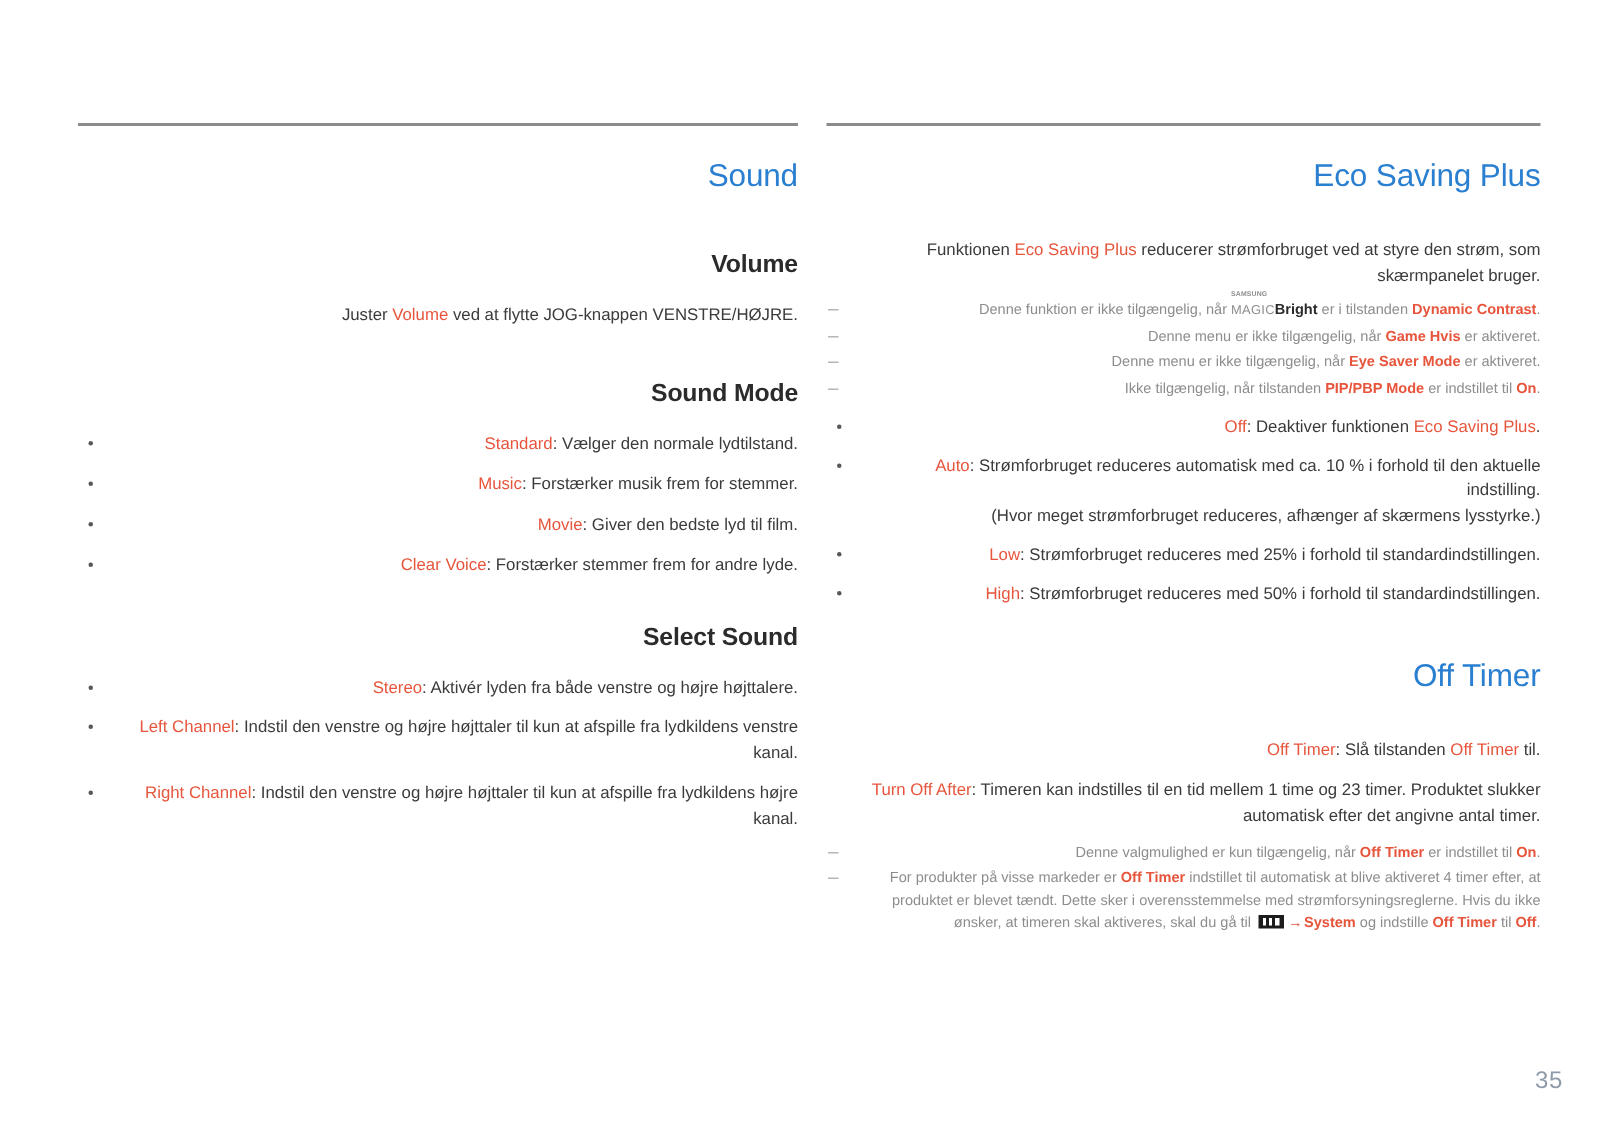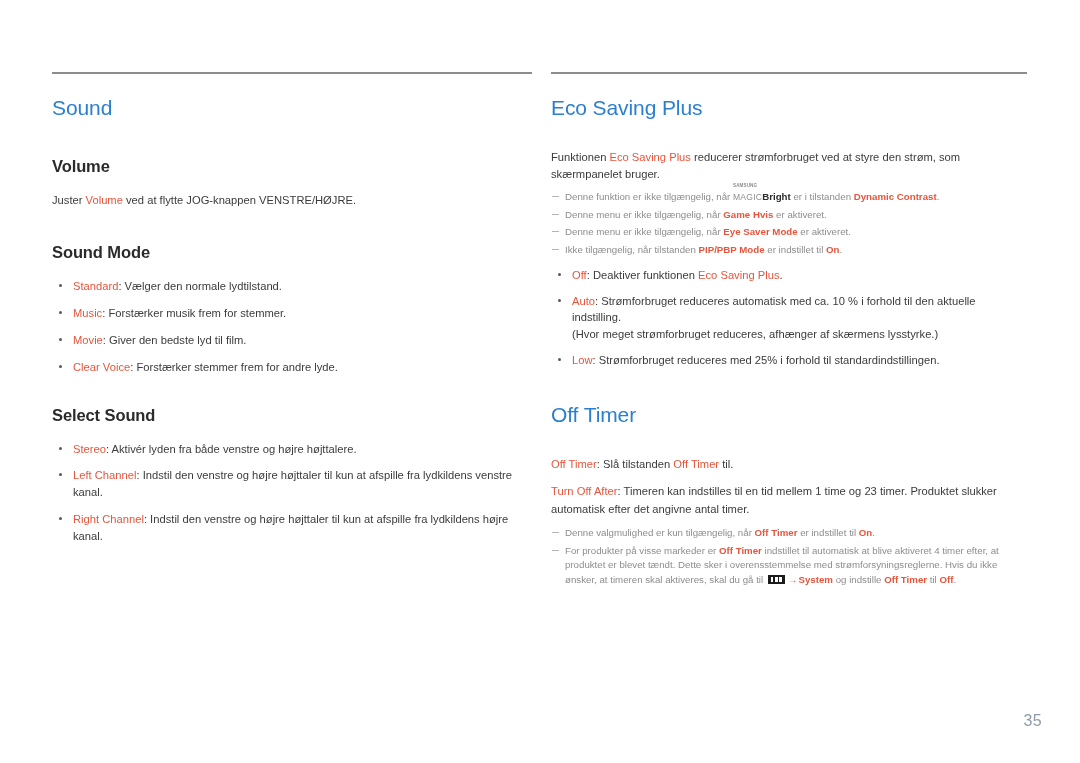--- a/index.html
+++ b/index.html
@@ -11,22 +11,23 @@
     -webkit-font-smoothing: antialiased;
   }
   .page {
     position: relative;
     width: 1080px; height: 763px;
     background: #ffffff;
     overflow: hidden;
   }
   .col {
     position: absolute;
-    top: 72px;
+    top: 82px;
     width: 480px;
+    text-align: right;
   }
   .col-left  { left: 52px; }
   .col-right { left: 551px; width: 476px; }
 
   .rule {
     height: 0;
     border-top: 2px solid #8c8c8c;
     margin-bottom: 22px;
   }
 
@@ -201,20 +202,21 @@
       <li><span>Denne funktion er ikke tilgængelig, når </span><span class="magic"><span class="sams">SAMSUNG</span><span class="mg">MAGIC</span></span><span class="strong-dark" style="font-size:9.7px">Bright</span><span> er i tilstanden </span><span class="hl-b">Dynamic Contrast</span><span>.</span></li>
       <li><span>Denne menu er ikke tilgængelig, når </span><span class="hl-b">Game Hvis</span><span> er aktiveret.</span></li>
       <li><span>Denne menu er ikke tilgængelig, når </span><span class="hl-b">Eye Saver Mode</span><span> er aktiveret.</span></li>
       <li><span>Ikke tilgængelig, når tilstanden </span><span class="hl-b">PIP/PBP Mode</span><span> er indstillet til </span><span class="hl-b">On</span><span>.</span></li>
     </ul>
 
     <ul class="bullets tight" style="margin-bottom:34px;">
       <li><span class="hl">Off</span><span>: Deaktiver funktionen </span><span class="hl">Eco Saving Plus</span><span>.</span></li>
       <li><span class="hl">Auto</span><span>: Strømforbruget reduceres automatisk med ca. 10 % i forhold til den aktuelle indstilling.</span><br><span>(Hvor meget strømforbruget reduceres, afhænger af skærmens lysstyrke.)</span></li>
       <li><span class="hl">Low</span><span>: Strømforbruget reduceres med 25% i forhold til standardindstillingen.</span></li>
+      <li><span class="hl">High</span><span>: Strømforbruget reduceres med 50% i forhold til standardindstillingen.</span></li>
     </ul>
 
     <h1 class="sec-title" style="margin-bottom:30px;">Off Timer</h1>
 
     <p class="body" style="margin-bottom:10px;"><span class="hl">Off Timer</span><span>: Slå tilstanden </span><span class="hl">Off Timer</span><span> til.</span></p>
 
     <p class="body" style="margin-bottom:8px;"><span class="hl">Turn Off After</span><span>: Timeren kan indstilles til en tid mellem 1 time og 23 timer. Produktet slukker automatisk efter det angivne antal timer.</span></p>
 
     <ul class="notes">
       <li><span>Denne valgmulighed er kun tilgængelig, når </span><span class="hl-b">Off Timer</span><span> er indstillet til </span><span class="hl-b">On</span><span>.</span></li>

